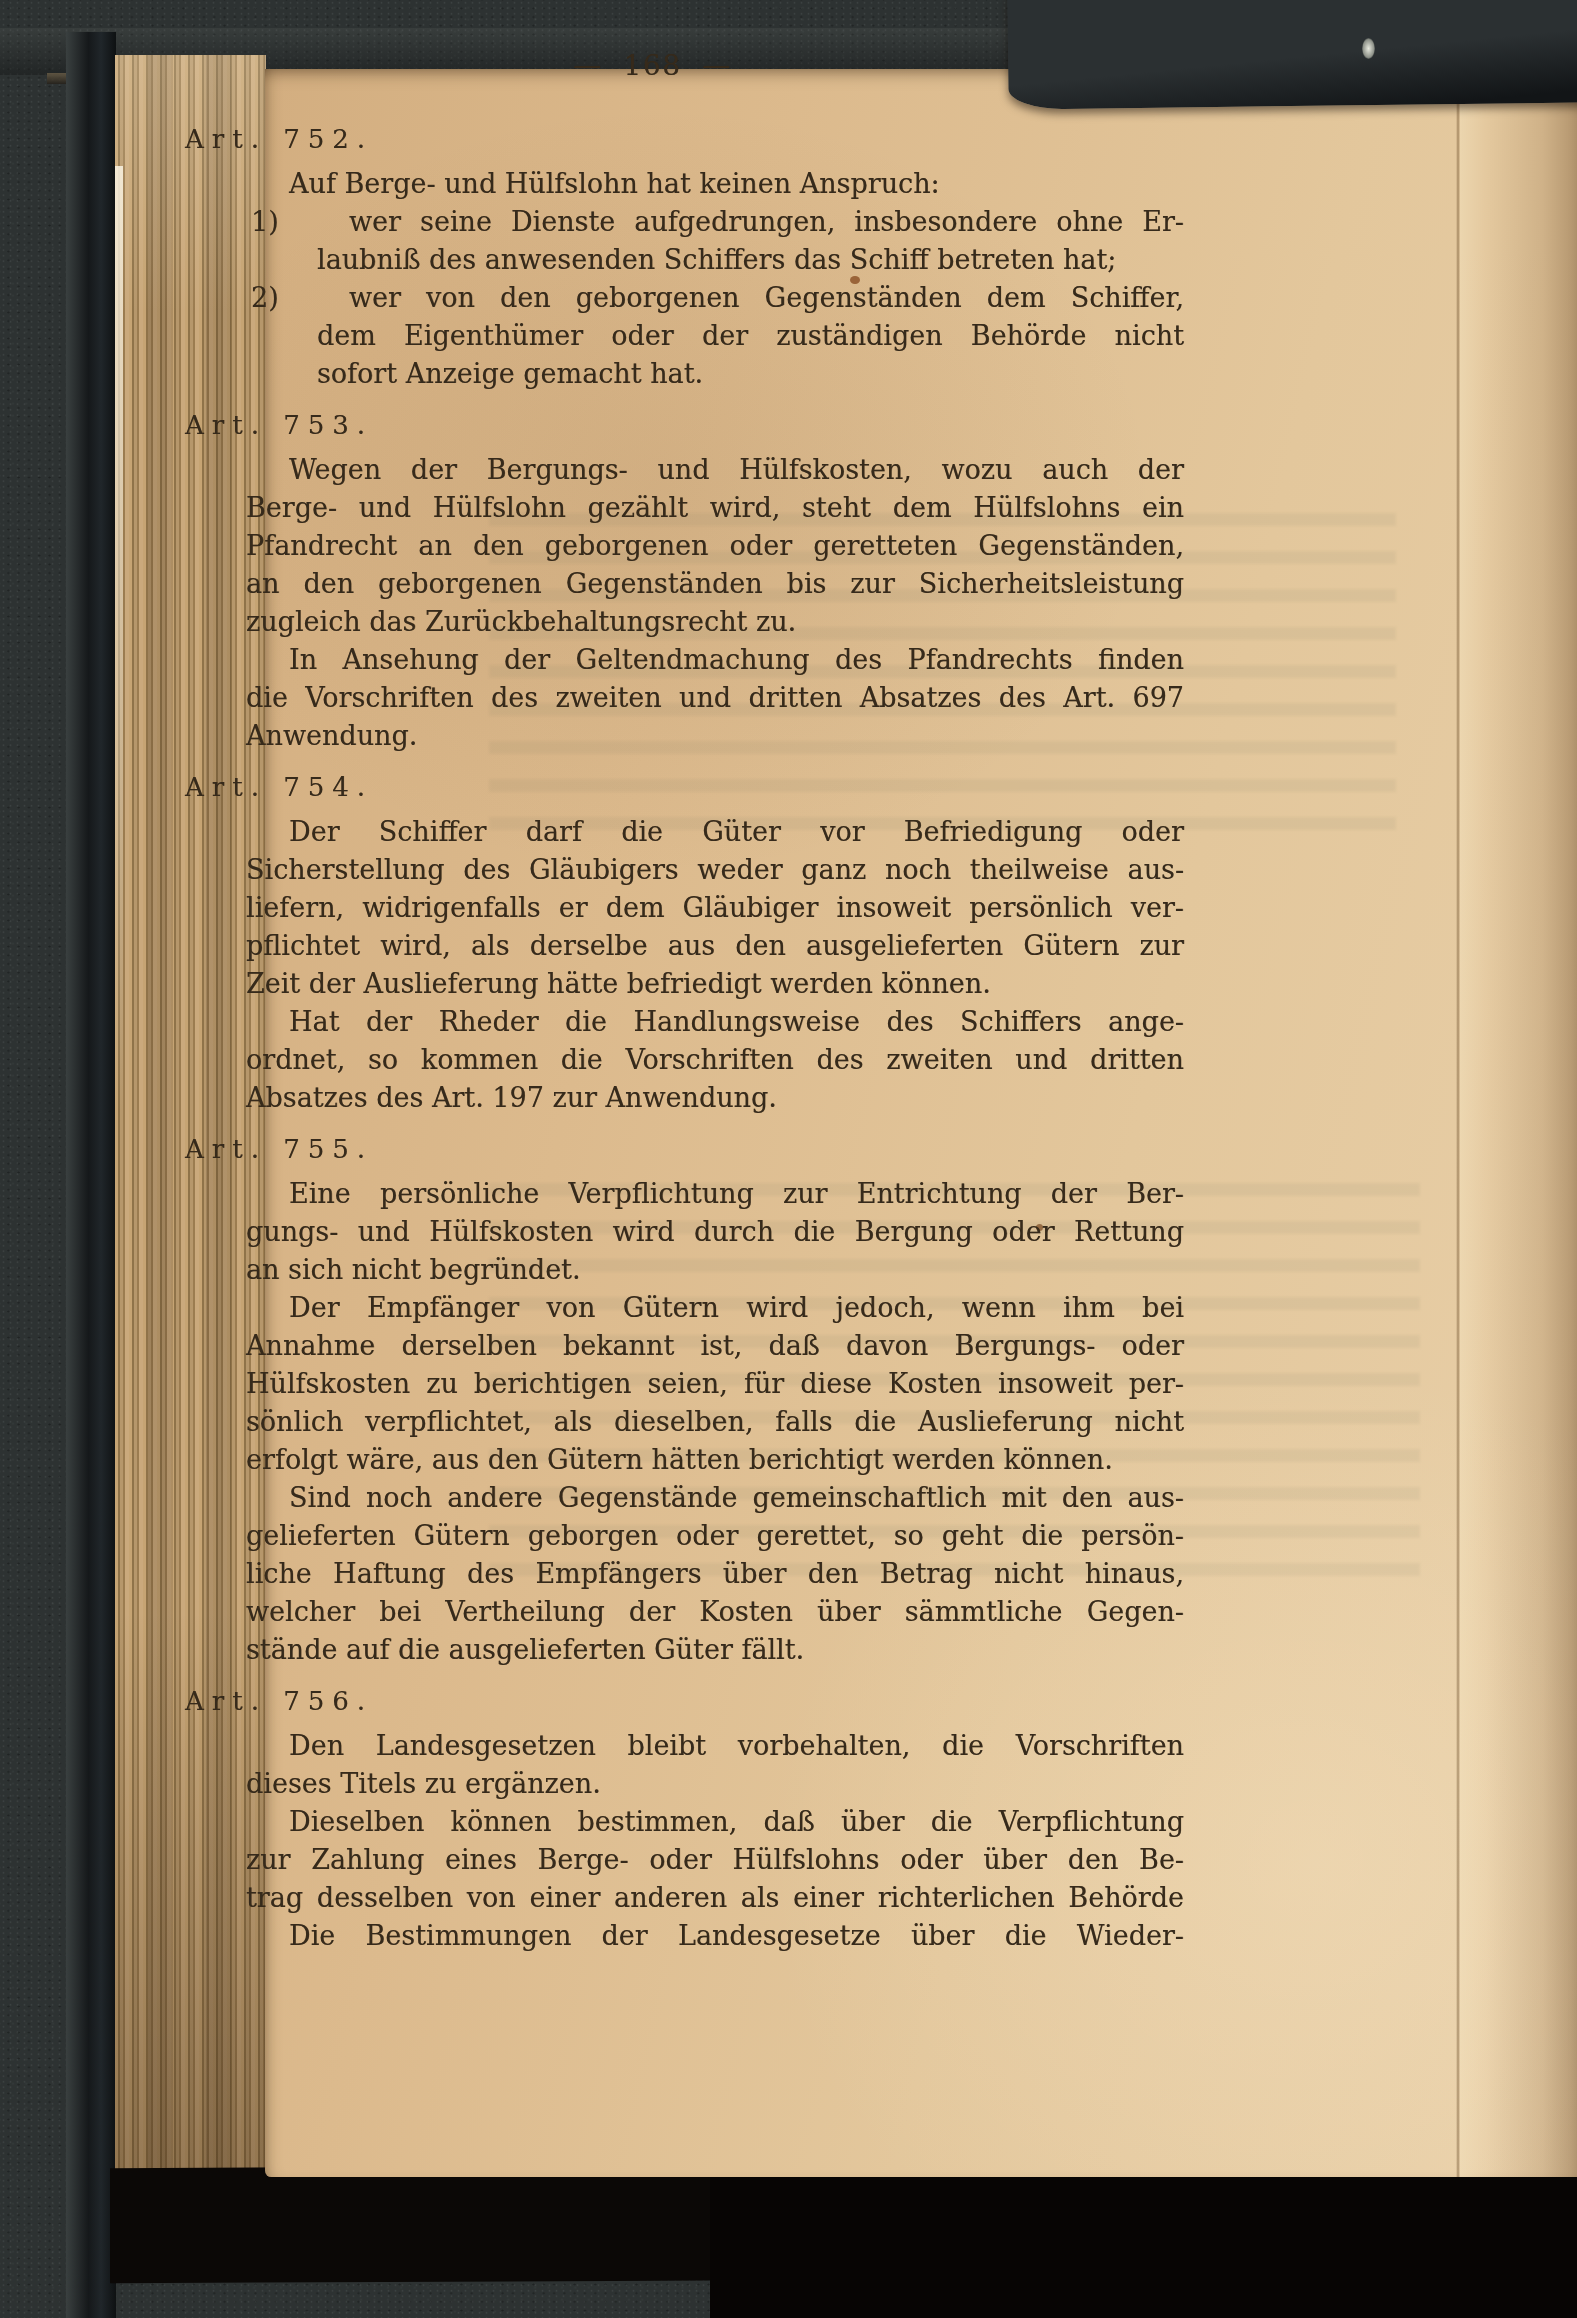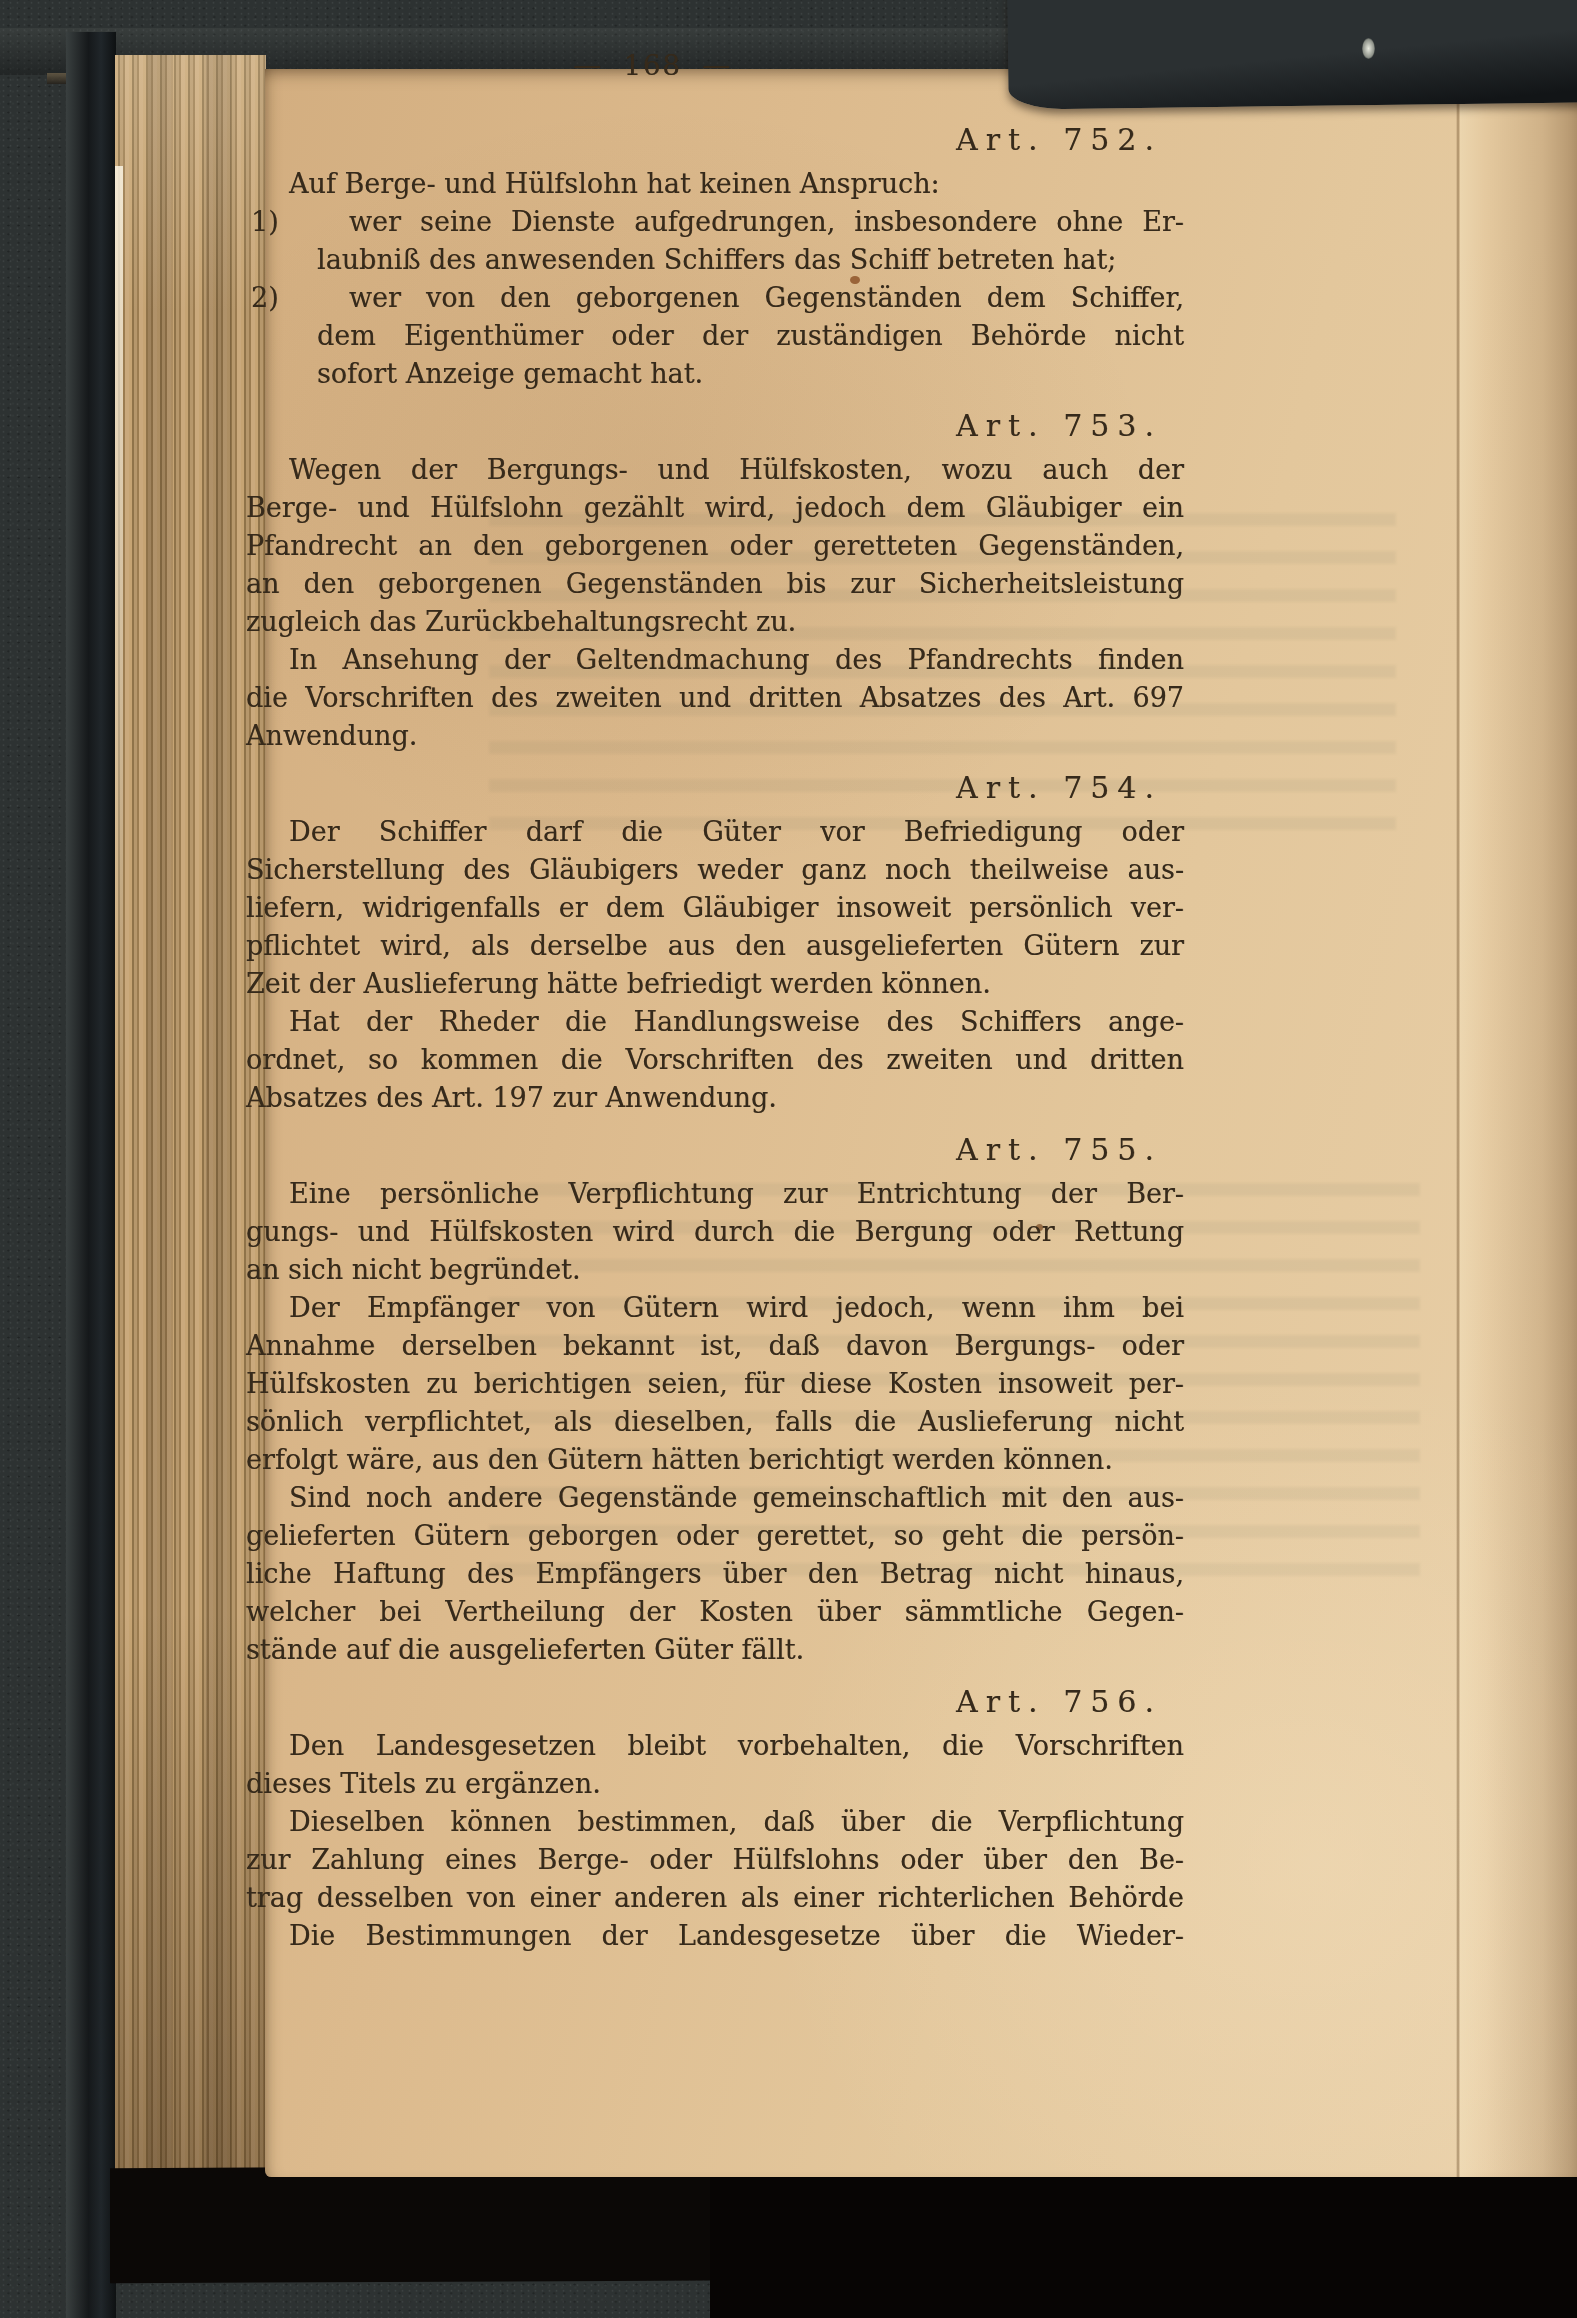--- a/index.html
+++ b/index.html
@@ -60,21 +60,21 @@
   .fold-glint{position:absolute;left:1362px;top:38px;width:12.6px;height:20.5px;
     background:radial-gradient(#e8eadf,#8d9188 60%,rgba(0,0,0,0) 75%);border-radius:50%;}
 
   
   .text-block{position:absolute;left:207px;top:47px;width:977px;color:#362a1b;
     font-size:27px;line-height:38px;
     text-shadow:0.3px 0.4px 0.5px rgba(54,38,20,.45);}
   .page-head{height:38px;text-align:center;font-size:28px;letter-spacing:1.6px;
     position:relative;left:-43px;}
   .page-head .dash{padding:0 20.5px;}
-  .art-heading{text-align:right;font-size:30px;line-height:39px;
+  .art-heading{text-align:left;font-size:26px;line-height:39px;
     letter-spacing:8px;margin:12.6px 0 6.3px 0;position:relative;left:-22px;}
   .article:first-of-type .art-heading{margin-top:35px;}
   .line{text-align:justify;text-align-last:justify;padding-left:39px;}
   .line.last{text-align:left;text-align-last:left;}
   .line.indent{text-indent:43px;}
   .li{position:relative;padding-left:71px;}
   .li .marker{position:absolute;left:44px;top:0;}
   .li .line.first{text-indent:32px;}
 </style>
 </head>
@@ -119,21 +119,21 @@
             <span class="marker">2)</span>
             <div class="line first">wer von den geborgenen Gegenständen dem Schiffer,</div>
             <div class="line">dem Eigenthümer oder der zuständigen Behörde nicht</div>
             <div class="line last">sofort Anzeige gemacht hat.</div>
           </div>
         </section>
         <section class="article">
           <div class="art-heading">Art. 753.</div>
           <div class="para">
             <div class="line indent">Wegen der Bergungs- und Hülfskosten, wozu auch der</div>
-            <div class="line">Berge- und Hülfslohn gezählt wird, jedoch dem Gläubiger ein</div>
+            <div class="line">Berge- und Hülfslohn gezählt wird, steht dem Hülfslohns ein</div>
             <div class="line">Pfandrecht an den geborgenen oder geretteten Gegenständen,</div>
             <div class="line">an den geborgenen Gegenständen bis zur Sicherheitsleistung</div>
             <div class="line last">zugleich das Zurückbehaltungsrecht zu.</div>
           </div>
           <div class="para">
             <div class="line indent">In Ansehung der Geltendmachung des Pfandrechts finden</div>
             <div class="line">die Vorschriften des zweiten und dritten Absatzes des Art. 697</div>
             <div class="line last">Anwendung.</div>
           </div>
         </section>

